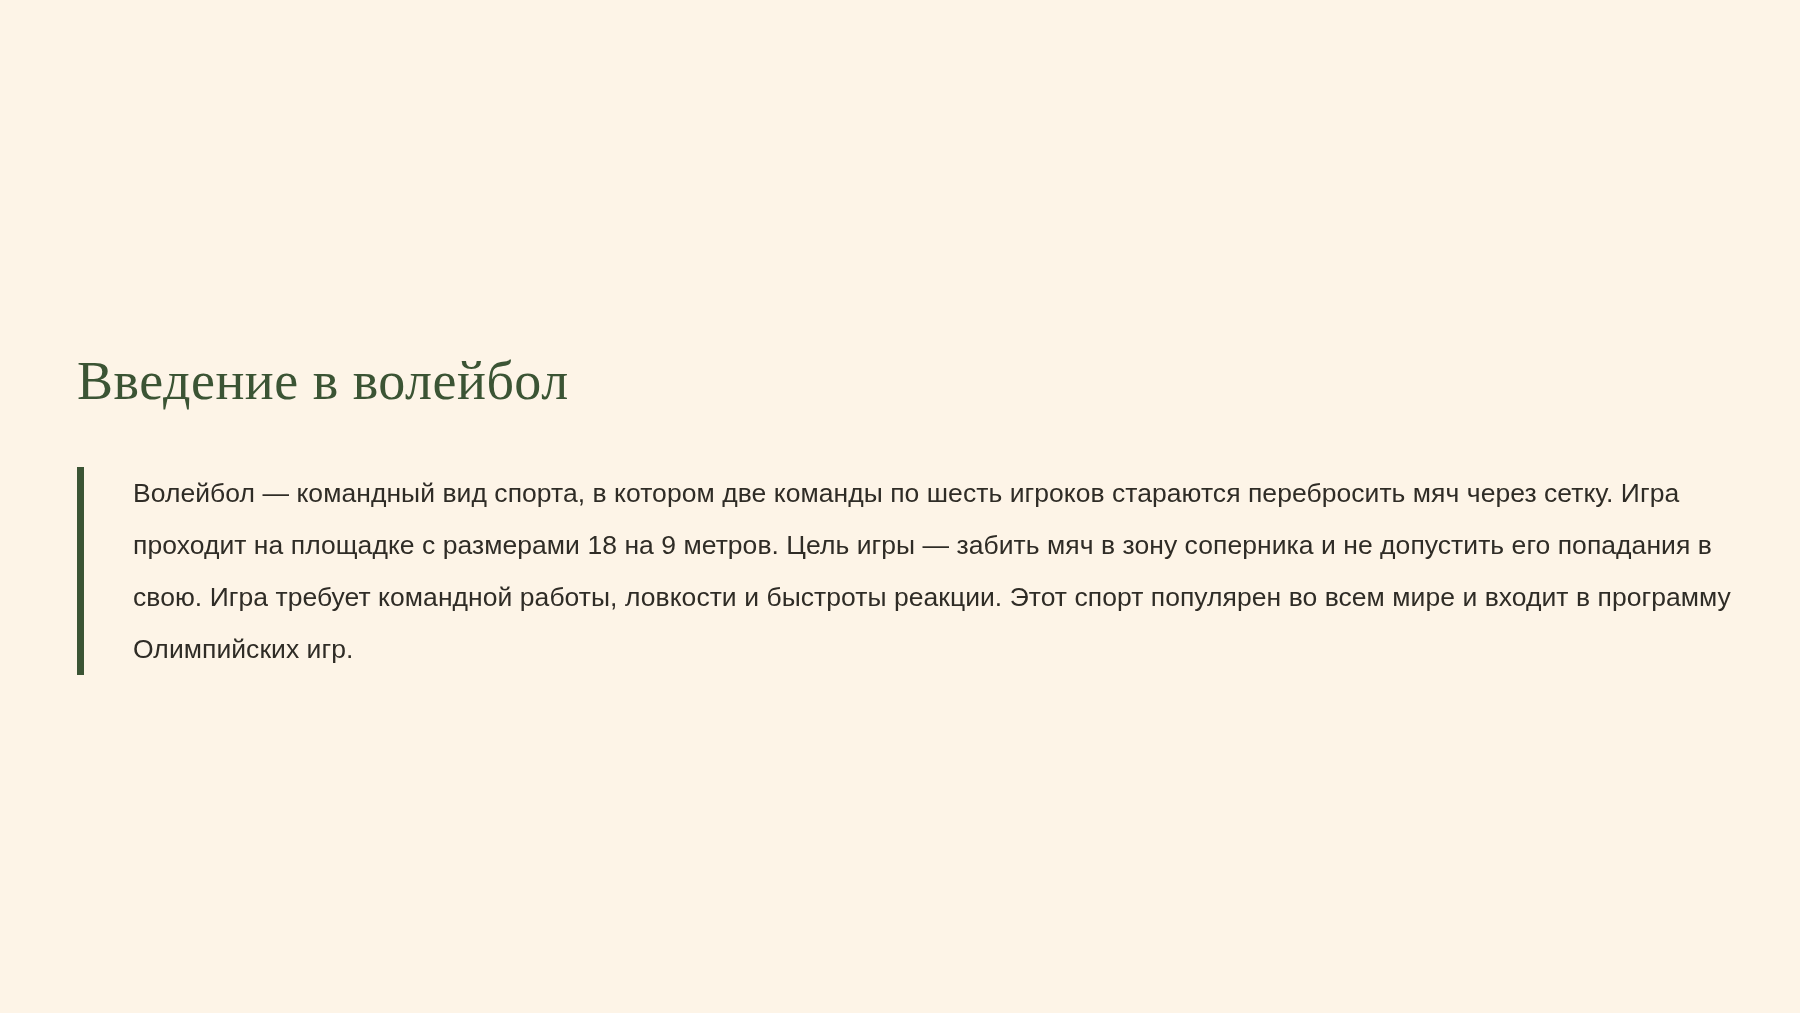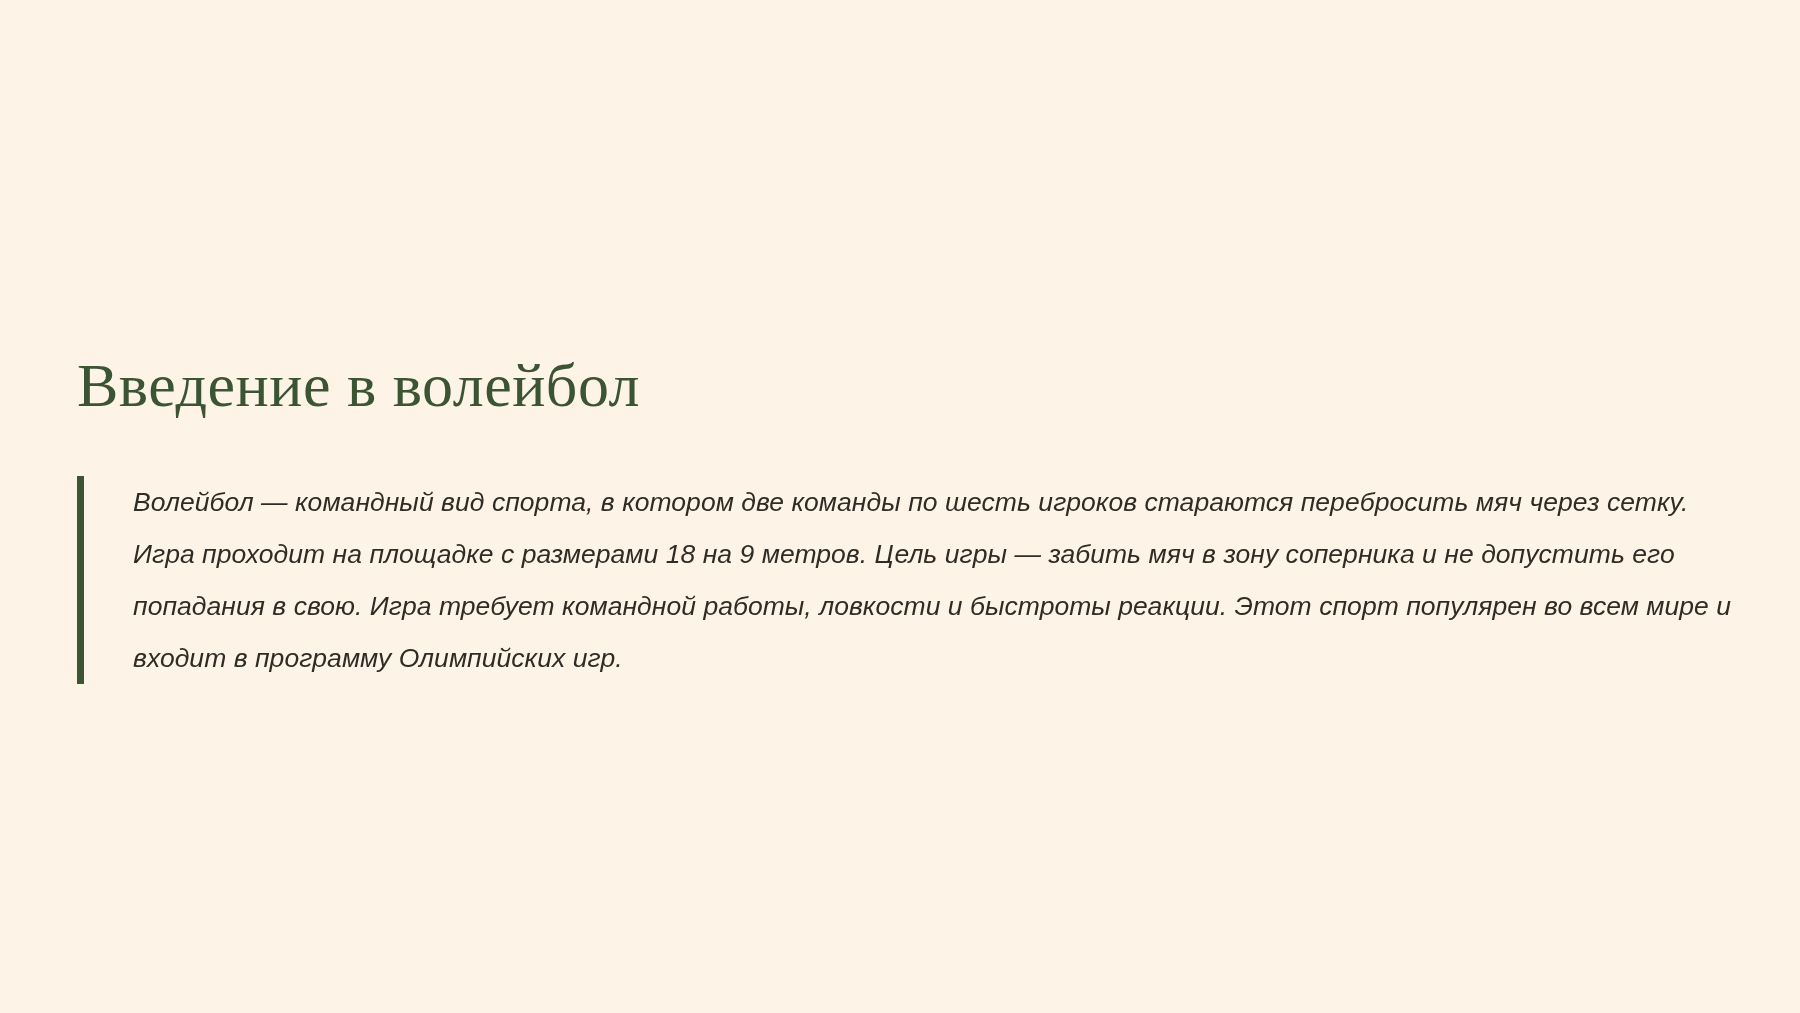--- a/index.html
+++ b/index.html
@@ -29,21 +29,21 @@
     position: absolute;
     left: 77px;
     top: 352px;
     width: 1670px;
   }
 
   .article-title {
     margin: 0;
     padding: 0;
     font-family: "Liberation Serif", "DejaVu Serif", serif;
-    font-size: 62px;
+    font-size: 54px;
     line-height: 1.08;
     font-weight: 400;
     letter-spacing: 0.5px;
     color: #3b5434;
     white-space: nowrap;
   }
 
   .quote-block {
     position: relative;
     margin-top: 57px;
@@ -65,21 +65,20 @@
     margin: 0;
     padding: 0;
     font-family: "Liberation Sans", sans-serif;
     font-size: 26.5px;
     line-height: 52px;
     font-weight: 400;
     color: #2f2c26;
     max-width: 1614px;
     text-align: left;
     letter-spacing: 0.05px;
-    font-style: italic;
   }
 </style>
 </head>
 <body style="background: rgb(253, 244, 231);">
 
 <div class="page" style="background: rgb(253, 244, 231);">
 
   <article class="article">
 
     <h1 class="article-title" style="color: rgb(59, 84, 52);">Введение в волейбол</h1>

